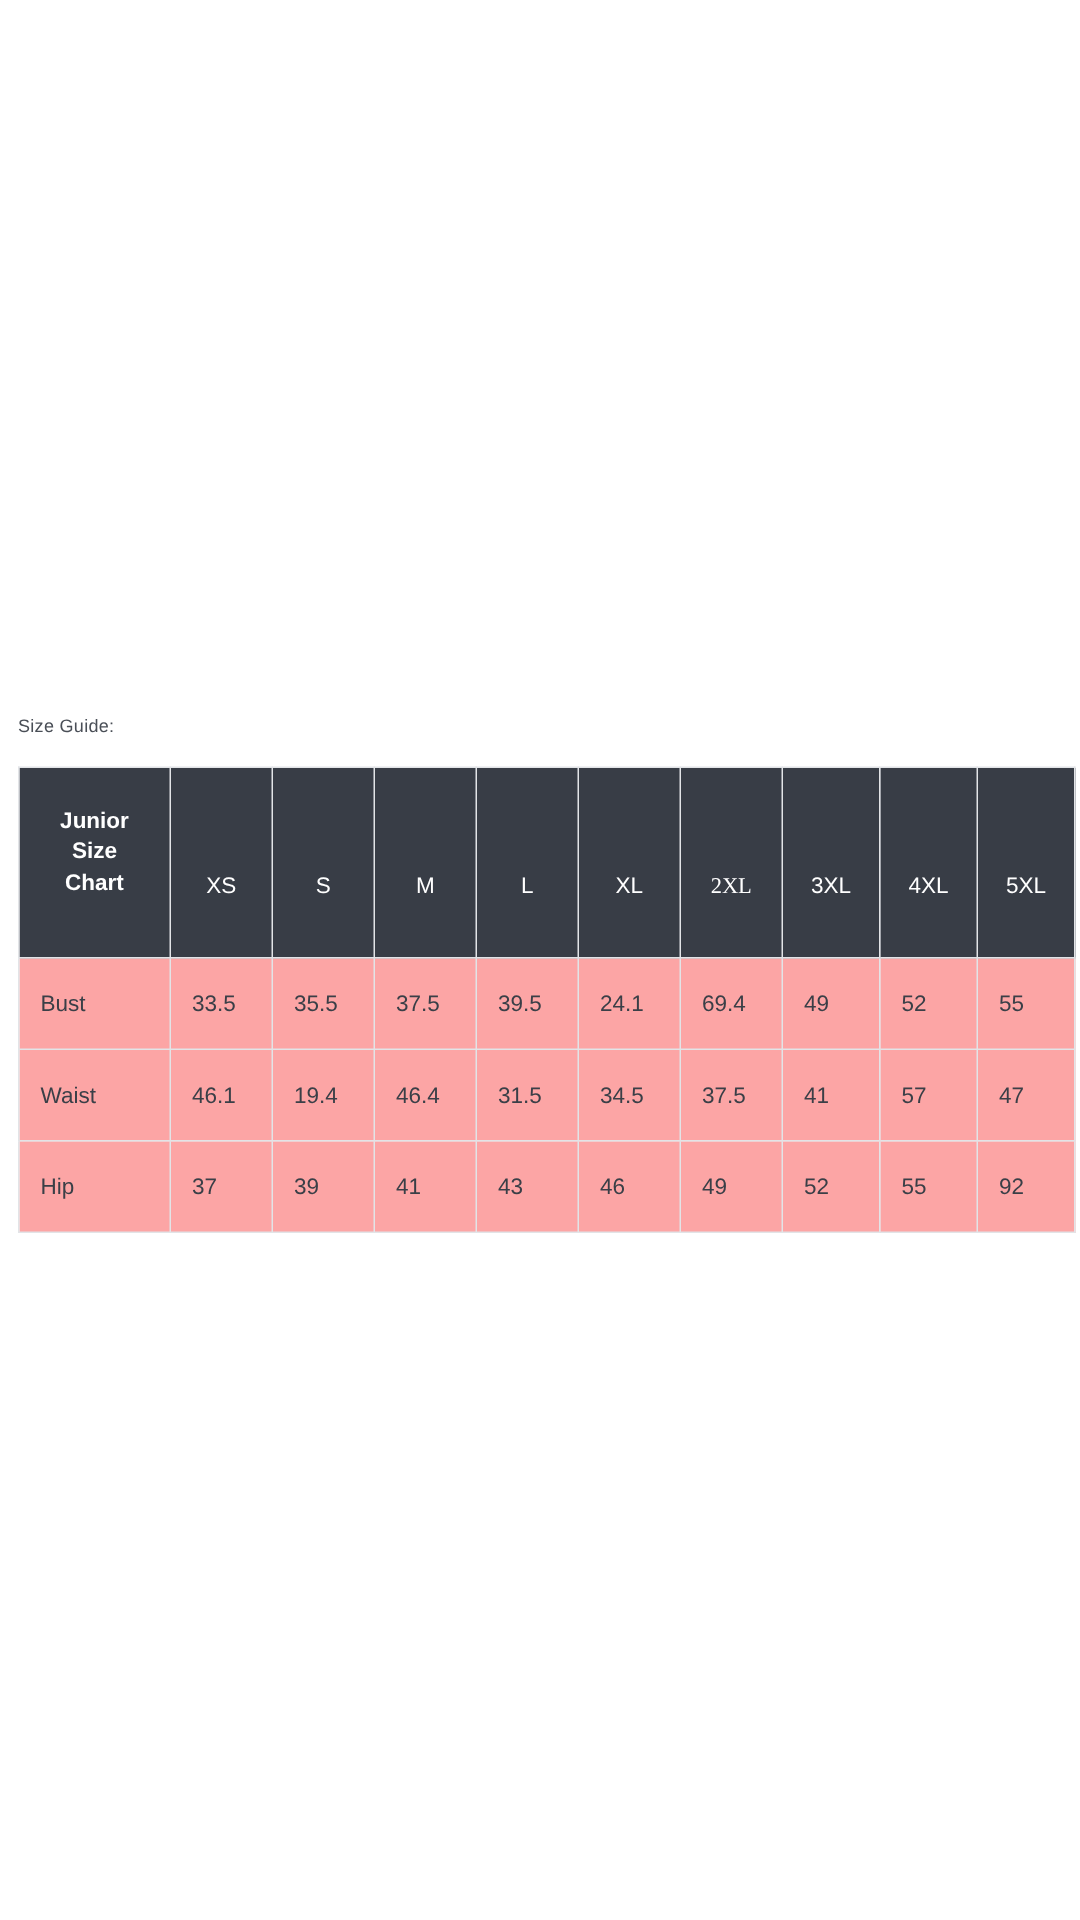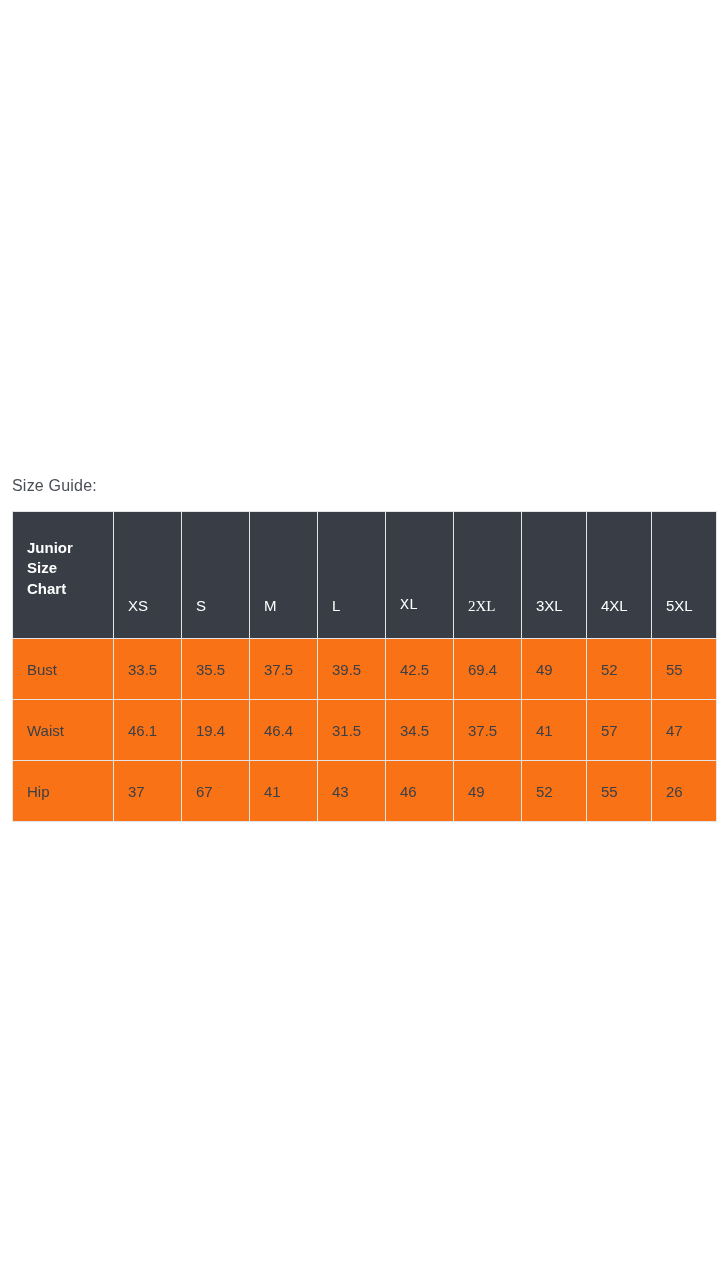--- a/index.html
+++ b/index.html
@@ -20,21 +20,21 @@
     left: 0;
     top: 0;
     width: 720px;
     height: 1280px;
     background: #ffffff;
   }
   .size-guide-label {
     position: absolute;
     left: 12px;
     top: 477px;
-    font-size: 16px;
+    font-size: 12px;
     color: #4a4f57;
     letter-spacing: 0.2px;
   }
   .table-wrap {
     position: absolute;
     left: 12px;
     top: 511px;
     width: 697px;
   }
   table.size-chart {
@@ -46,60 +46,60 @@
   table.size-chart td {
     border: 1px solid #e2e4e7;
     padding: 0;
     vertical-align: middle;
   }
   thead th {
     background: #383d46;
     color: #ffffff;
     border: 1px solid #383d46;
     height: 126px;
-    text-align: left;
+    text-align: center;
     font-weight: bold;
     font-size: 15px;
   }
   thead th .cell {
     padding: 0 14px;
     line-height: 1.35;
   }
   thead th.corner {
     width: 100px;
     vertical-align: top;
   }
   thead th.corner .cell {
     padding-top: 26px;
   }
   thead th.size-col {
     vertical-align: bottom;
     font-weight: normal;
     font-size: 15px;
   }
   thead th.size-col .cell {
-    padding-bottom: 22px;
+    padding-bottom: 37px;
   }
   tbody td {
     height: 60px;
     font-size: 15px;
     color: #3a3f47;
-    background: #f97316;
+    background: #fca5a5;
   }
   tbody td .cell {
     padding: 0 14px;
   }
   tbody td.row-head {
     width: 100px;
   }
   .col-xs  { width: 67px; }
   .col-s   { width: 67px; }
   .col-m   { width: 67px; }
   .col-l   { width: 67px; }
-  .col-xl  { width: 67px; font-family: Liberation Mono, monospace; }
+  .col-xl  { width: 67px; }
   .col-2xl { width: 67px; font-family: Liberation Serif, serif; }
   .col-3xl { width: 64px; }
   .col-4xl { width: 64px; }
   .col-5xl { width: 64px; }
 </style>
 </head>
 <body>
 
 <div class="page">
 
@@ -152,21 +152,21 @@
           <td>
               <div class="cell">35.5</div>
             </td>
           <td>
               <div class="cell">37.5</div>
             </td>
           <td>
               <div class="cell">39.5</div>
             </td>
           <td>
-              <div class="cell">42.5</div>
+              <div class="cell">24.1</div>
             </td>
           <td>
               <div class="cell">69.4</div>
             </td>
           <td>
               <div class="cell">49</div>
             </td>
           <td>
               <div class="cell">52</div>
             </td>
@@ -207,41 +207,41 @@
             </td>
         </tr>
         <tr>
           <td class="row-head">
             <div class="cell">Hip</div>
           </td>
           <td>
               <div class="cell">37</div>
             </td>
           <td>
-              <div class="cell">67</div>
+              <div class="cell">39</div>
             </td>
           <td>
               <div class="cell">41</div>
             </td>
           <td>
               <div class="cell">43</div>
             </td>
           <td>
               <div class="cell">46</div>
             </td>
           <td>
               <div class="cell">49</div>
             </td>
           <td>
               <div class="cell">52</div>
             </td>
           <td>
               <div class="cell">55</div>
             </td>
           <td>
-              <div class="cell">26</div>
+              <div class="cell">92</div>
             </td>
         </tr>
       </tbody>
     </table>
   </div>
 
 </div>
 
 </body></html>

